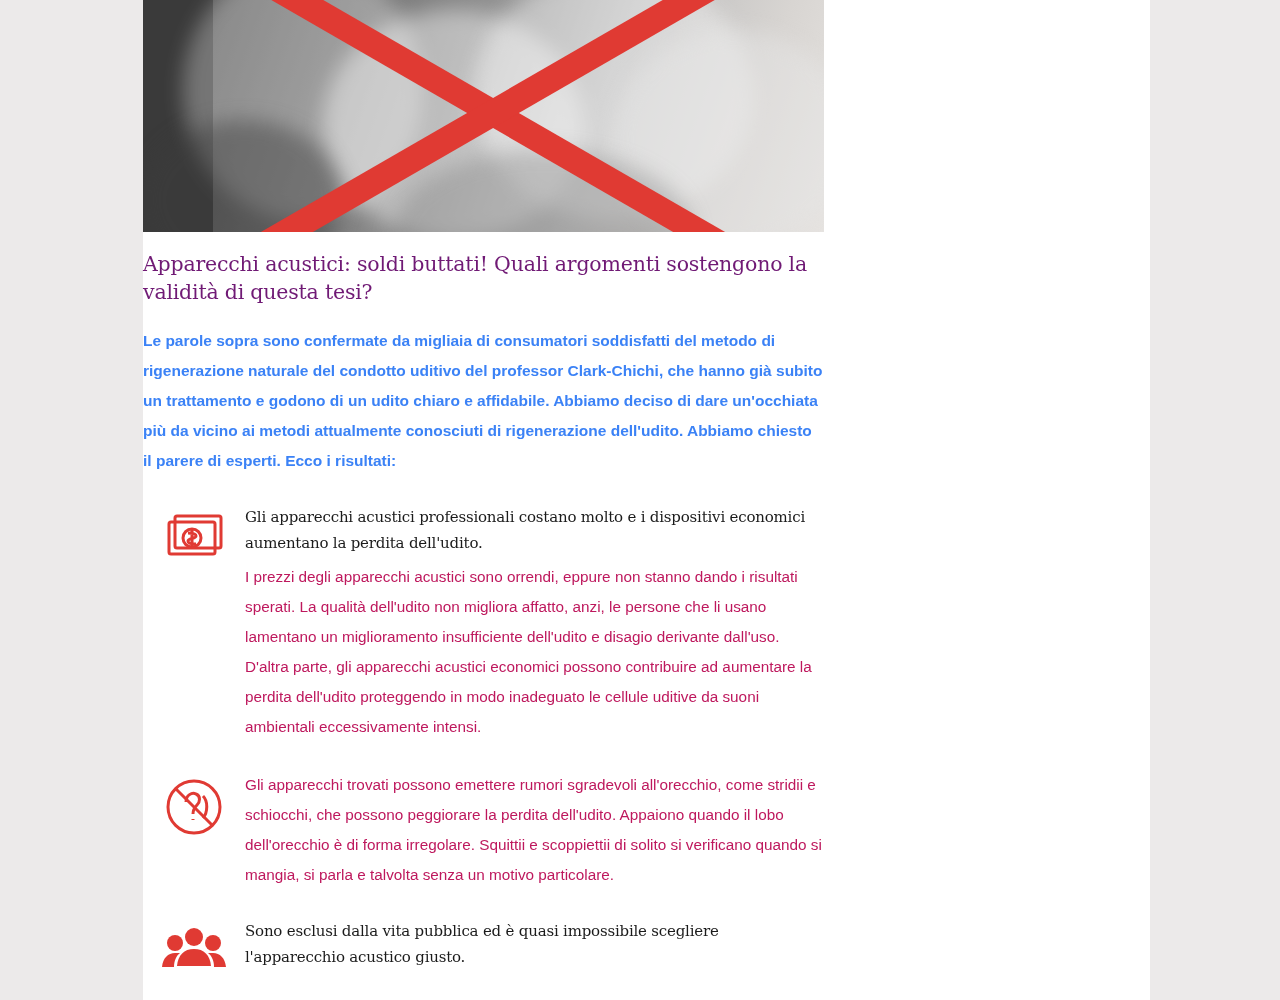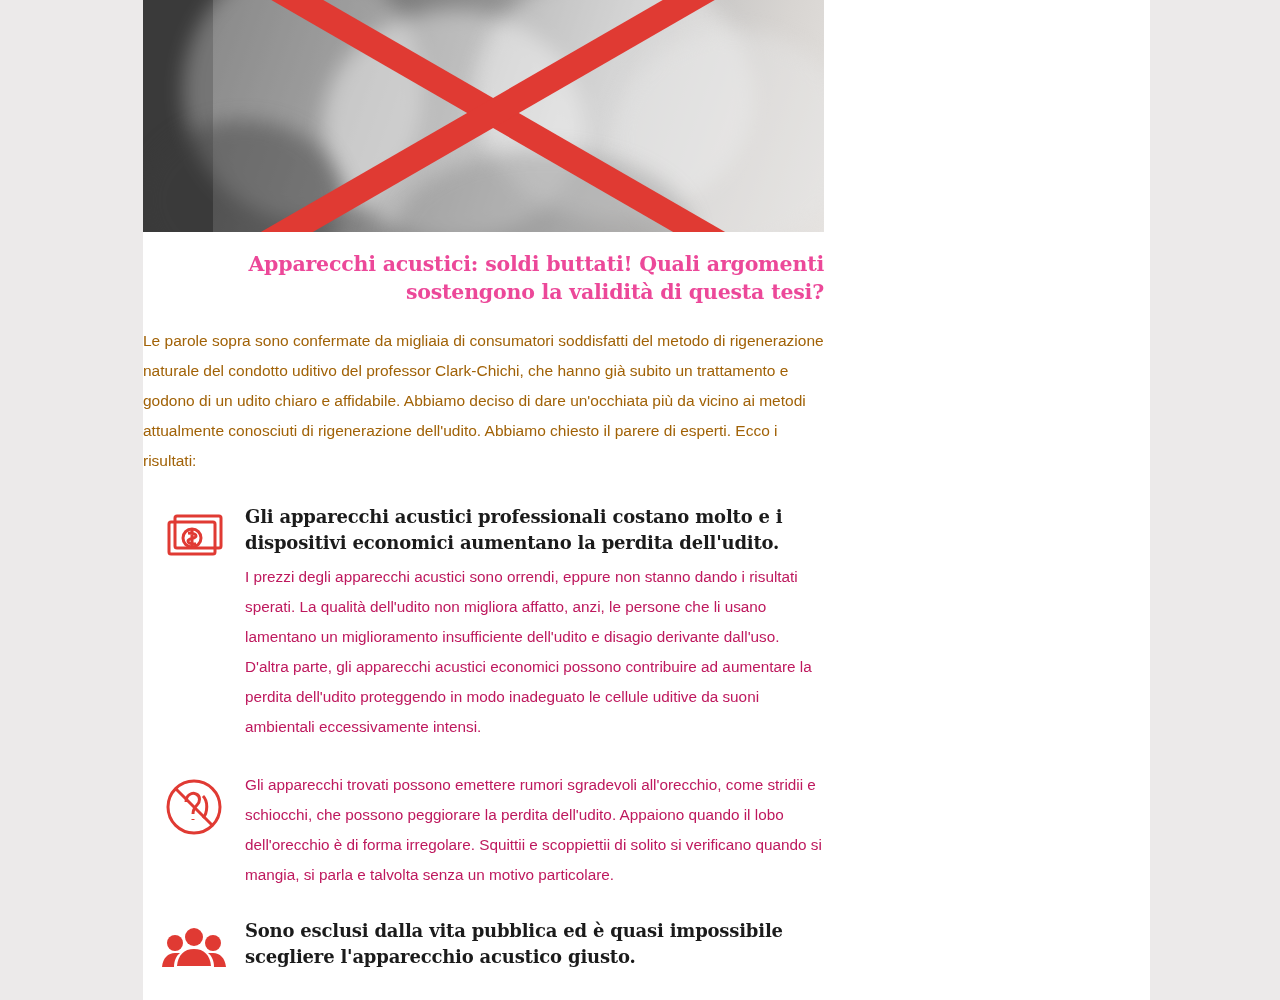--- a/index.html
+++ b/index.html
@@ -62,33 +62,33 @@
     background: #e03a33;
     top: 100px;
     left: -100px;
     transform-origin: center;
   }
   .hero .stripe.a { transform: rotate(30deg); }
   .hero .stripe.b { transform: rotate(-30deg); }
 
   h1.article-title {
     font-family: "DejaVu Serif", serif;
-    font-weight: bold;
+    font-weight: normal;
     font-size: 20.5px;
     line-height: 28px;
-    color: #ec4899;
+    color: #701a75;
     margin: 18px 0 0 0;
     letter-spacing: -0.2px;
-    text-align: right;
   }
   p.lead {
     font-size: 15.5px;
     line-height: 30px;
-    color: #a16207;
+    color: #3b82f6;
     margin: 20px 0 4px 0;
+    font-weight: bold;
   }
   .items {
     margin-top: 28px;
   }
   .item {
     display: flex;
     align-items: flex-start;
     margin-bottom: 28px;
   }
   .item .icon {
@@ -97,22 +97,22 @@
     display: flex;
     justify-content: center;
     padding-top: 6px;
   }
   .item .body {
     flex: 1 1 auto;
     padding-right: 2px;
   }
   .item h2 {
     font-family: "DejaVu Serif", serif;
-    font-weight: bold;
-    font-size: 18px;
+    font-weight: normal;
+    font-size: 15px;
     line-height: 26px;
     color: #1b1b1b;
     margin: 0 0 6px 0;
     letter-spacing: -0.2px;
   }
   .item p {
     font-size: 15.3px;
     line-height: 30px;
     color: #be185d;
     margin: 0;

